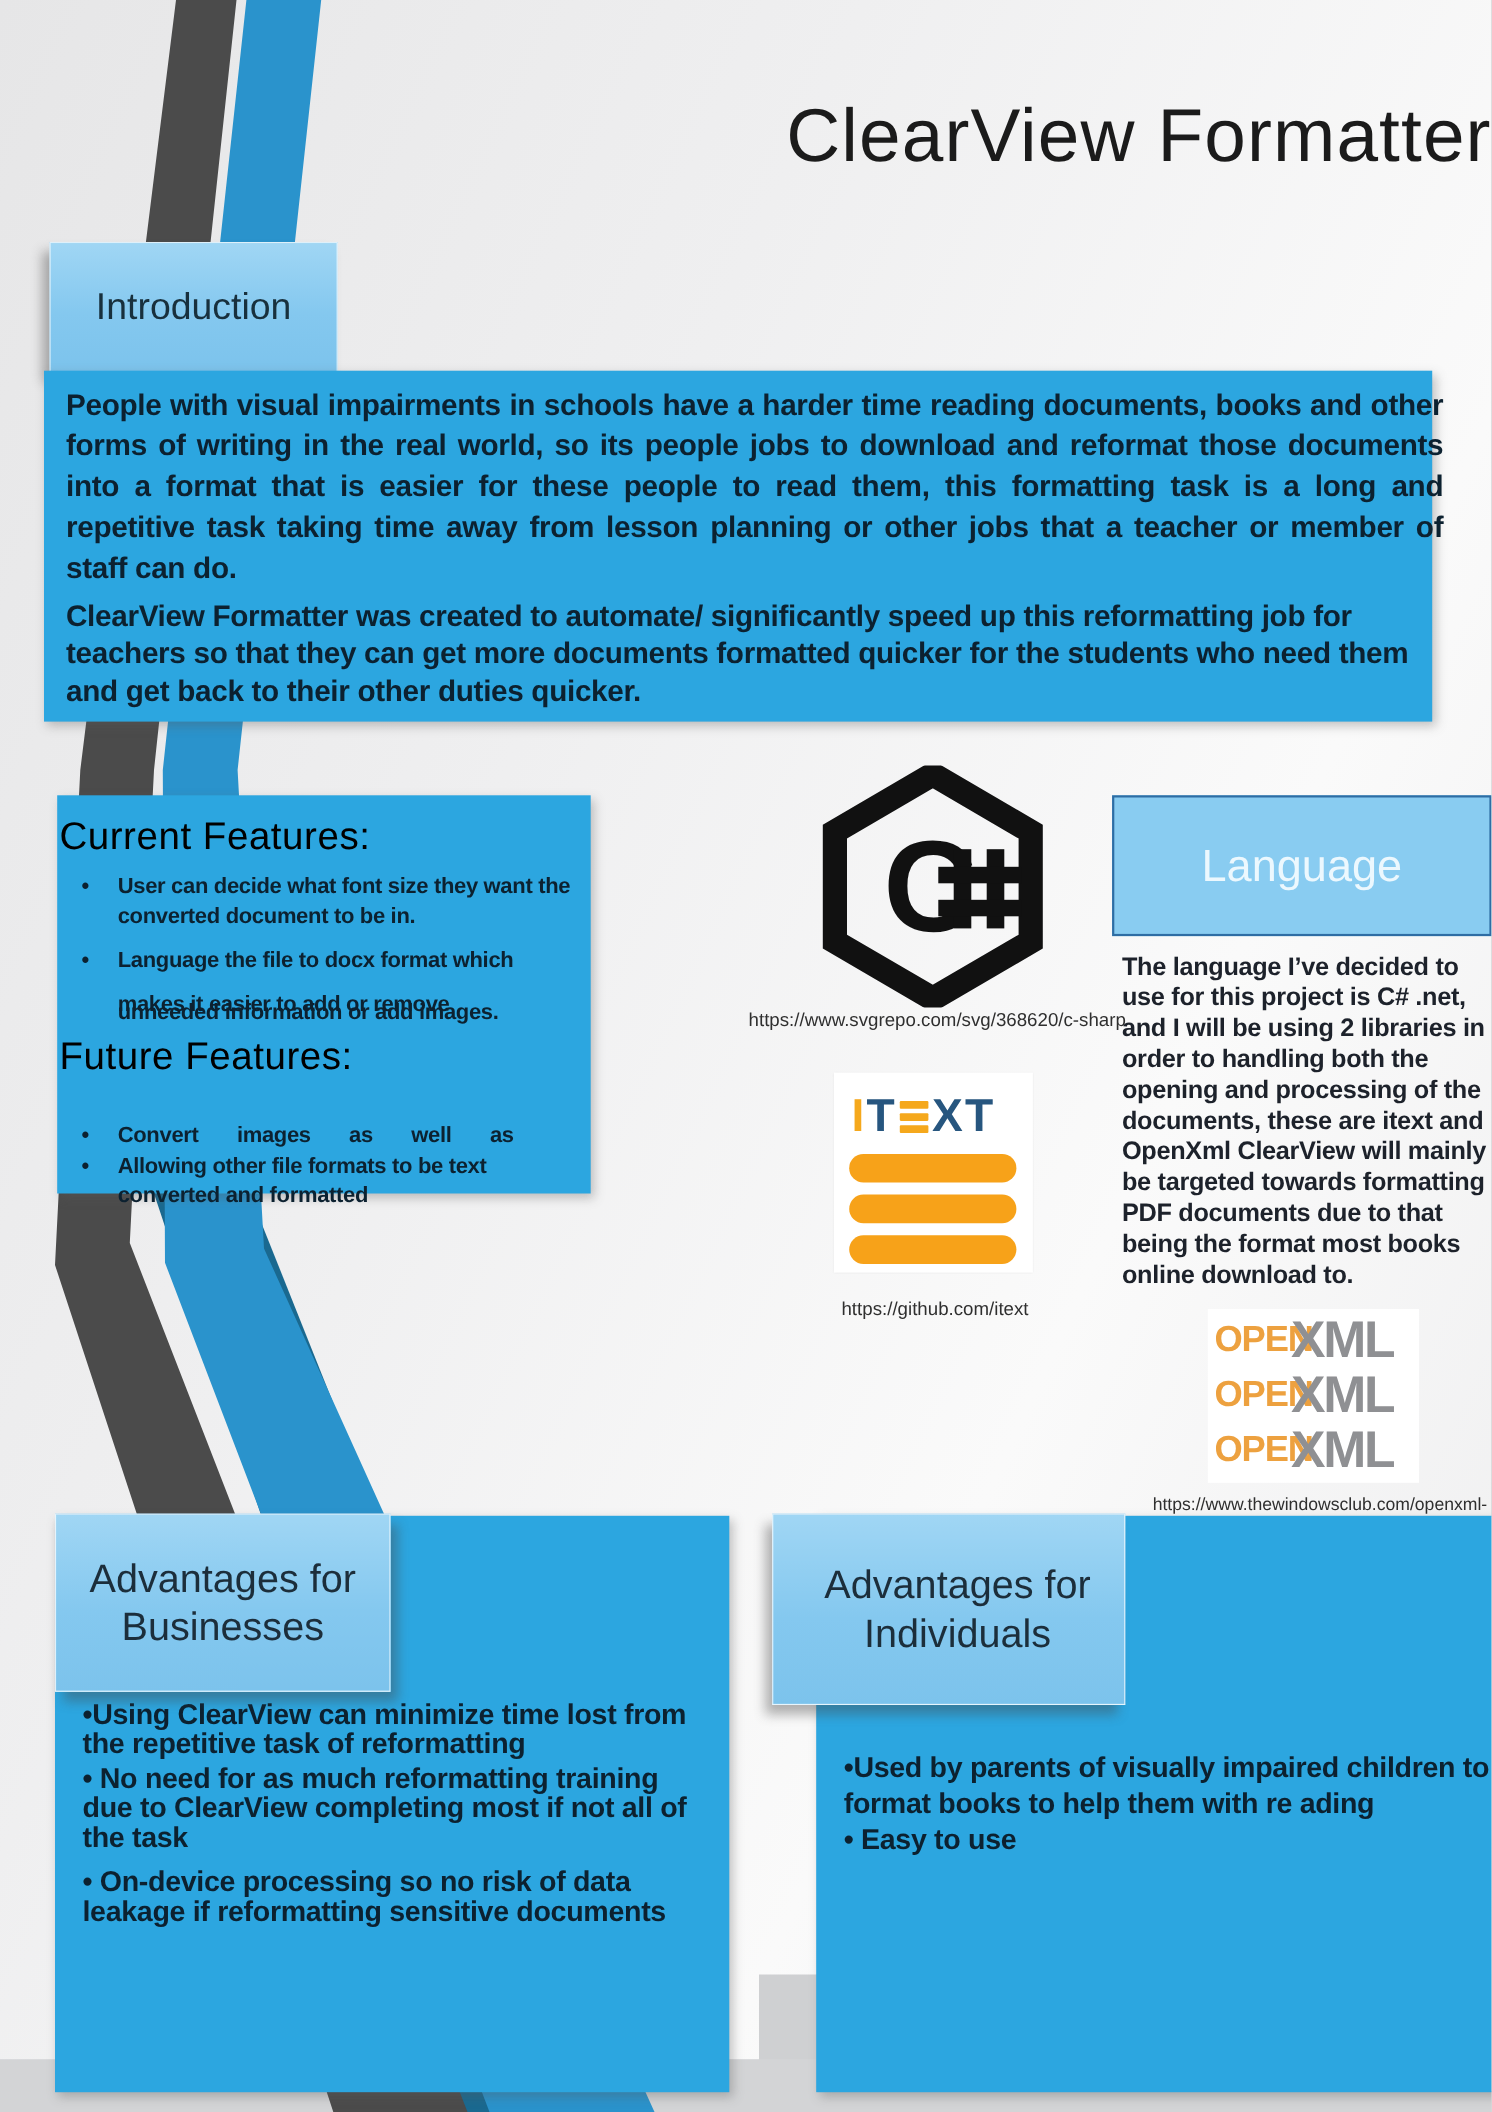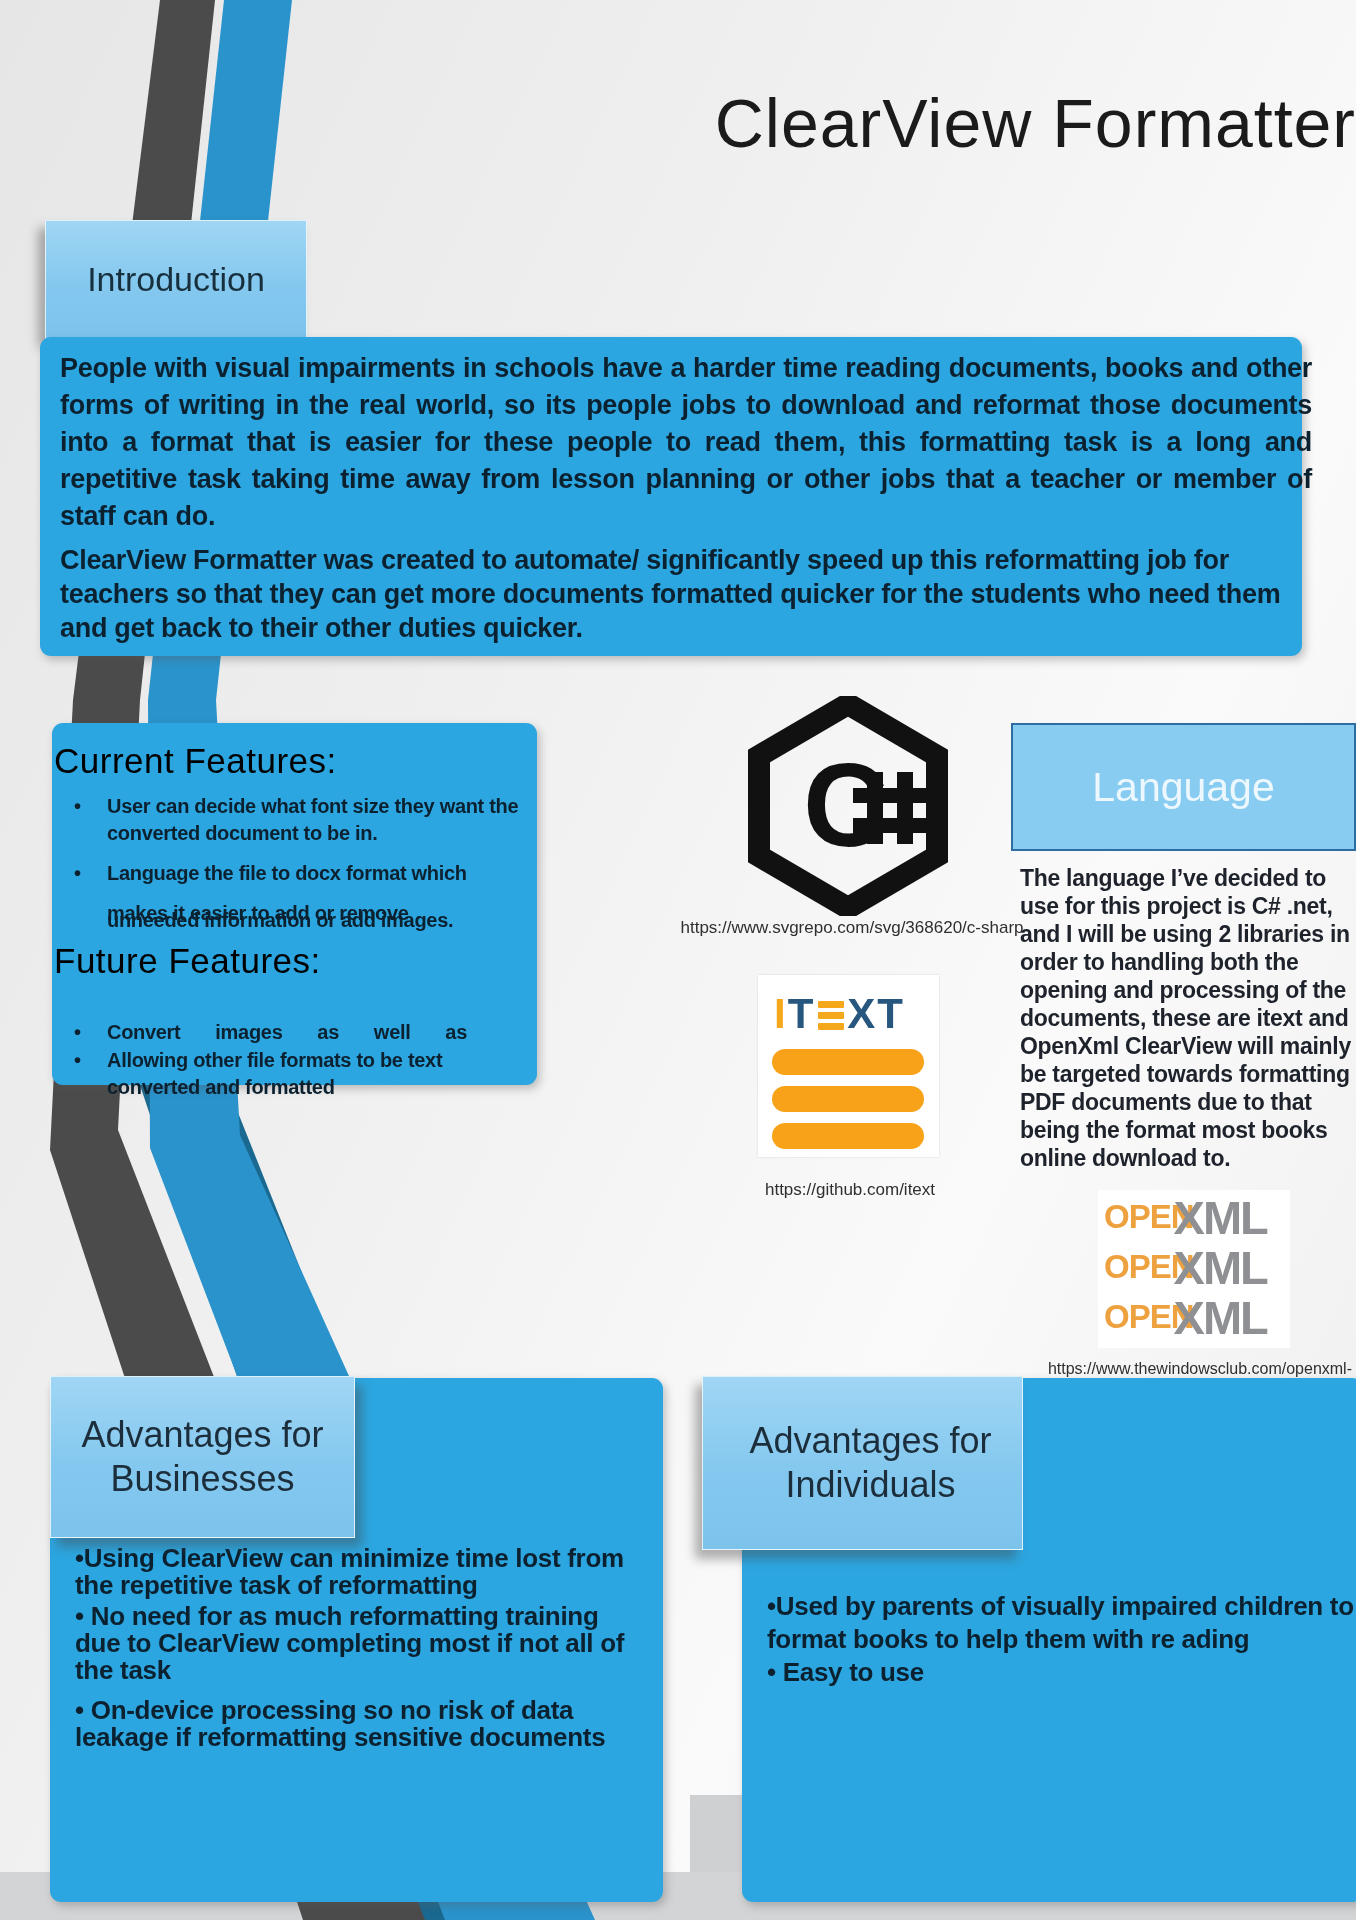--- a/index.html
+++ b/index.html
@@ -10,21 +10,21 @@
   }
   .abs{position:absolute;}
 
   
   .title{
     left:0;right:0;top:84px;text-align:right;
     font-size:68px;font-weight:400;color:#1b1b1b;letter-spacing:1px;
   }
 
   
-  .bluebox{background:#2ca6e0;box-shadow:3px 4px 9px rgba(90,90,90,.35);border-radius:11px;}
+  .bluebox{background:#2ca6e0;box-shadow:3px 4px 9px rgba(90,90,90,.35);}
   .headerbox{
     background:linear-gradient(180deg,#a0d6f4 0%,#84c8ef 55%,#7cc3ec 100%);
     border:1px solid rgba(255,255,255,.75);
     box-shadow:7px 9px 10px rgba(70,70,70,.42);
     display:flex;align-items:center;justify-content:center;text-align:center;
     color:#18303d;
   }
   .boldtxt{font-weight:700;color:#0c2130;letter-spacing:-.3px;}
 
   

